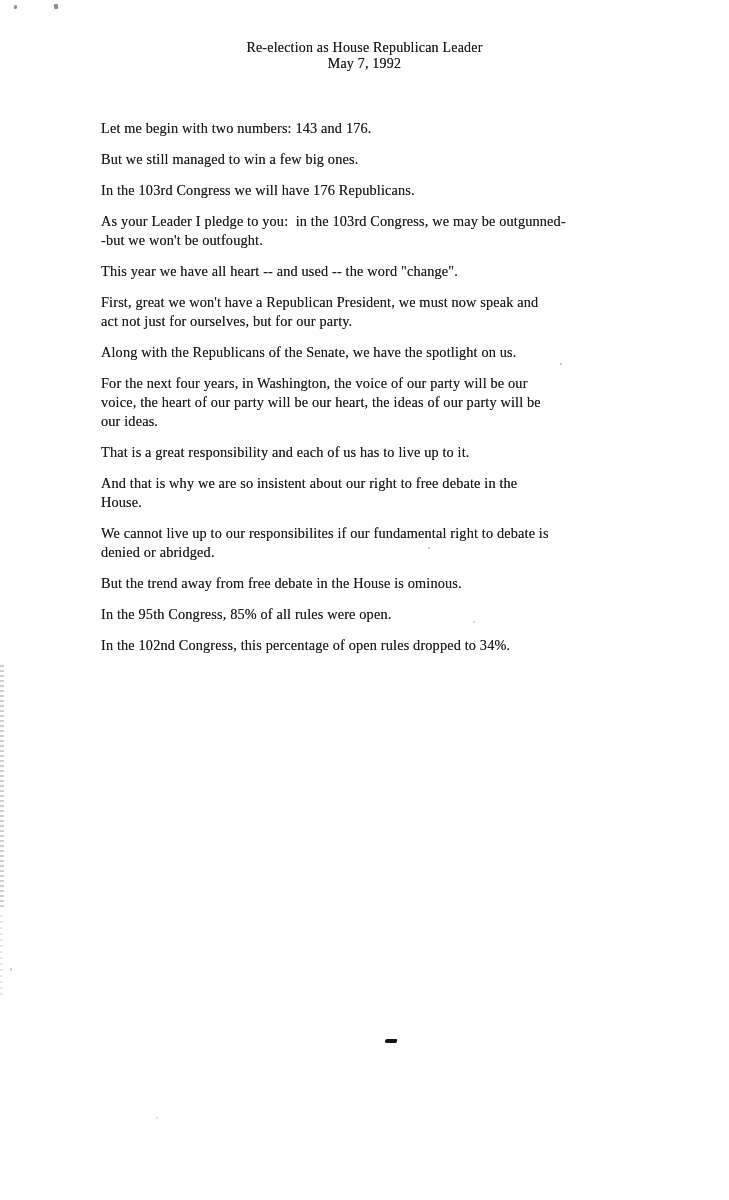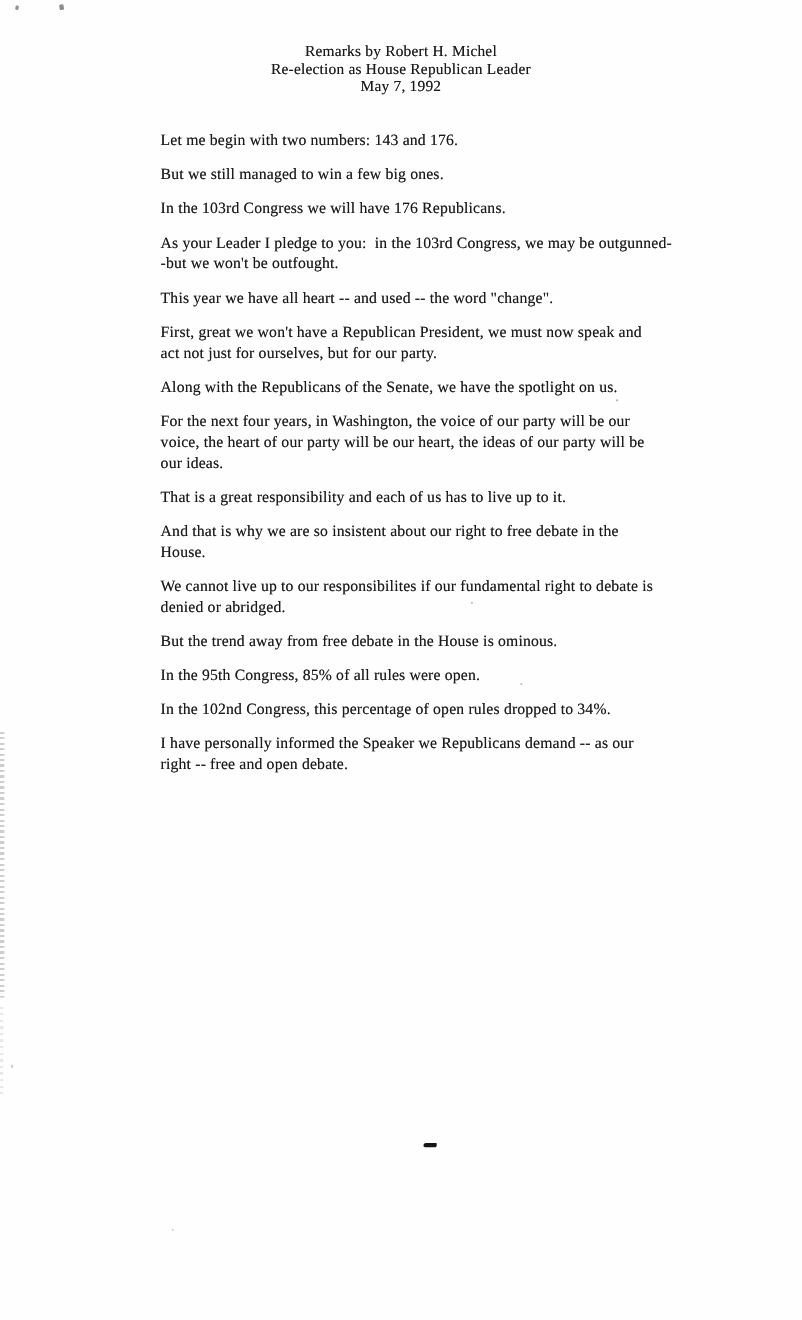--- a/index.html
+++ b/index.html
@@ -29,21 +29,20 @@
   }
   .doc-body {
     position: absolute;
     top: 119px;
     left: 101px;
     width: 548px;
     font-size: 14.3px;
     line-height: 19px;
     letter-spacing: 0.15px;
     text-shadow: 0 0 0.4px rgba(20,20,20,0.6);
-    margin-left: 45px;
   }
   .doc-body p {
     margin: 0 0 12px 0;
     white-space: pre-wrap;
   }
   .footer-dash {
     position: absolute;
     left: 385px;
     top: 1039px;
     width: 12px;
@@ -91,21 +90,20 @@
       rgba(255,255,255,0) 2px, rgba(255,255,255,0) 6px
     );
   }
 </style>
 </head>
 <body>
 
 <div class="page">
 
   <div class="doc-header">
-    <div>Remarks by Robert H. Michel</div>
     <div>Re-election as House Republican Leader</div>
     <div>May 7, 1992</div>
   </div>
 
   <div class="doc-body">
     <p>Let me begin with two numbers: 143 and 176.</p>
     <p>But we still managed to win a few big ones.</p>
     <p>In the 103rd Congress we will have 176 Republicans.</p>
     <p>As your Leader I pledge to you:  in the 103rd Congress, we may be outgunned-
 -but we won't be outfought.</p>
@@ -117,22 +115,20 @@
 voice, the heart of our party will be our heart, the ideas of our party will be
 our ideas.</p>
     <p>That is a great responsibility and each of us has to live up to it.</p>
     <p>And that is why we are so insistent about our right to free debate in the
 House.</p>
     <p>We cannot live up to our responsibilites if our fundamental right to debate is
 denied or abridged.</p>
     <p>But the trend away from free debate in the House is ominous.</p>
     <p>In the 95th Congress, 85% of all rules were open.</p>
     <p>In the 102nd Congress, this percentage of open rules dropped to 34%.</p>
-    <p>I have personally informed the Speaker we Republicans demand -- as our
-right -- free and open debate.</p>
   </div>
 
   <div class="footer-dash"></div>
 
   <div class="speck speck-a"></div>
   <div class="speck speck-b"></div>
   <div class="speck speck-c"></div>
   <div class="speck speck-d"></div>
   <div class="speck speck-e"></div>
   <div class="speck speck-f"></div>

